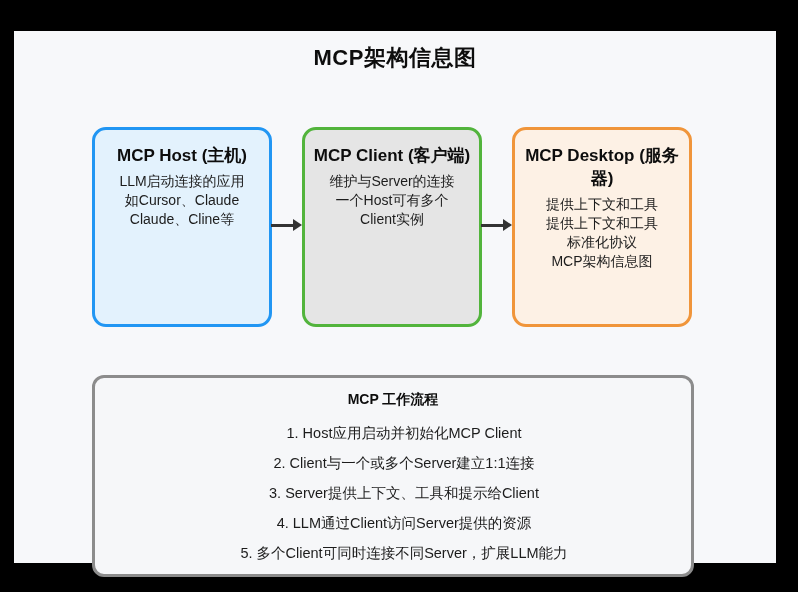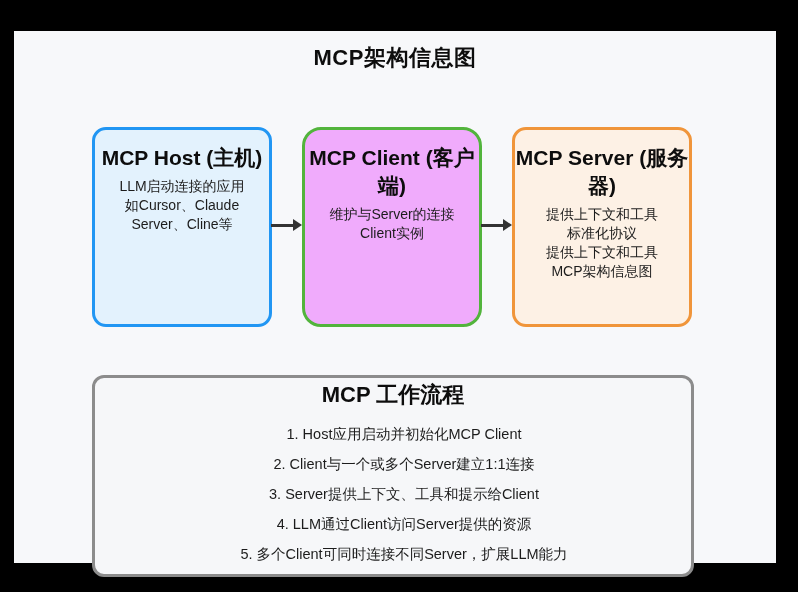--- a/index.html
+++ b/index.html
@@ -27,21 +27,21 @@
     border:3px solid #999; border-radius:14px;
     box-sizing:border-box;
     text-align:center;
     color:#1a1a1a;
   }
   .box-host   { left:78px;  }
   .box-client { left:288px; }
   .box-server { left:498px; }
   .box-title {
     margin-top:14px;
-    font-size:21px; font-weight:bold; color:#0d0d0d;
+    font-size:17px; font-weight:bold; color:#0d0d0d;
   }
   .box-lines {
     margin-top:5px;
     font-size:14px; line-height:19px; color:#1c1c1c;
   }
   .arrow {
     position:absolute; top:188px;
     width:31px; height:13px;
   }
   .arrow-line {
@@ -60,22 +60,22 @@
   .arrow-2 { left:467px; }
   .workflow {
     position:absolute; left:78px; top:344px;
     width:602px; height:202px;
     box-sizing:border-box;
     border:3px solid #8c8c8c; border-radius:12px;
     background:#f6f7f9;
   }
   .workflow-title {
     text-align:center;
-    margin-top:2px;
-    font-size:22px; font-weight:bold; color:#0d0d0d;
+    margin-top:13px;
+    font-size:14px; font-weight:bold; color:#0d0d0d;
   }
   .workflow-steps {
     margin-top:9px;
     padding-left:22px;
     font-size:14.5px; color:#1c1c1c;text-align:center;
   }
   .workflow-step {
     height:30px; line-height:30px;
     white-space:nowrap;
   }
@@ -85,48 +85,49 @@
 
 <div class="canvas">
 
   <div class="page-title">MCP架构信息图</div>
 
   <div class="arch-box box-host" style="border-color: rgb(33, 150, 243); background: rgb(227, 242, 253);">
     <div class="box-title">MCP Host (主机)</div>
     <div class="box-lines">
         <div>LLM启动连接的应用</div>
         <div>如Cursor、Claude</div>
-        <div>Server、Cline等</div>
+        <div>Claude、Cline等</div>
       </div>
   </div>
 
   <div class="arrow arrow-1">
     <div class="arrow-line" style="background: rgb(51, 51, 51);"></div>
     <div class="arrow-head" style="border-left-color: rgb(51, 51, 51);"></div>
   </div>
 
-  <div class="arch-box box-client" style="border-color: rgb(82, 180, 60); background: #f0abfc; border-radius: 19px;">
+  <div class="arch-box box-client" style="border-color: rgb(82, 180, 60); background: #e5e5e5;">
     <div class="box-title">MCP Client (客户端)</div>
     <div class="box-lines">
         <div>维护与Server的连接</div>
+        <div>一个Host可有多个</div>
         <div>Client实例</div>
       </div>
   </div>
 
   <div class="arrow arrow-2">
     <div class="arrow-line" style="background: rgb(51, 51, 51);"></div>
     <div class="arrow-head" style="border-left-color: rgb(51, 51, 51);"></div>
   </div>
 
   <div class="arch-box box-server" style="border-color: rgb(240, 149, 58); background: rgb(253, 241, 229);">
-    <div class="box-title">MCP Server (服务器)</div>
+    <div class="box-title">MCP Desktop (服务器)</div>
     <div class="box-lines">
         <div>提供上下文和工具</div>
+        <div>提供上下文和工具</div>
         <div>标准化协议</div>
-        <div>提供上下文和工具</div>
         <div>MCP架构信息图</div>
       </div>
   </div>
 
   <div class="workflow" style="border-color: rgb(140, 140, 140);">
     <div class="workflow-title">MCP 工作流程</div>
     <div class="workflow-steps">
         <div class="workflow-step">1. Host应用启动并初始化MCP Client</div>
         <div class="workflow-step">2. Client与一个或多个Server建立1:1连接</div>
         <div class="workflow-step">3. Server提供上下文、工具和提示给Client</div>

